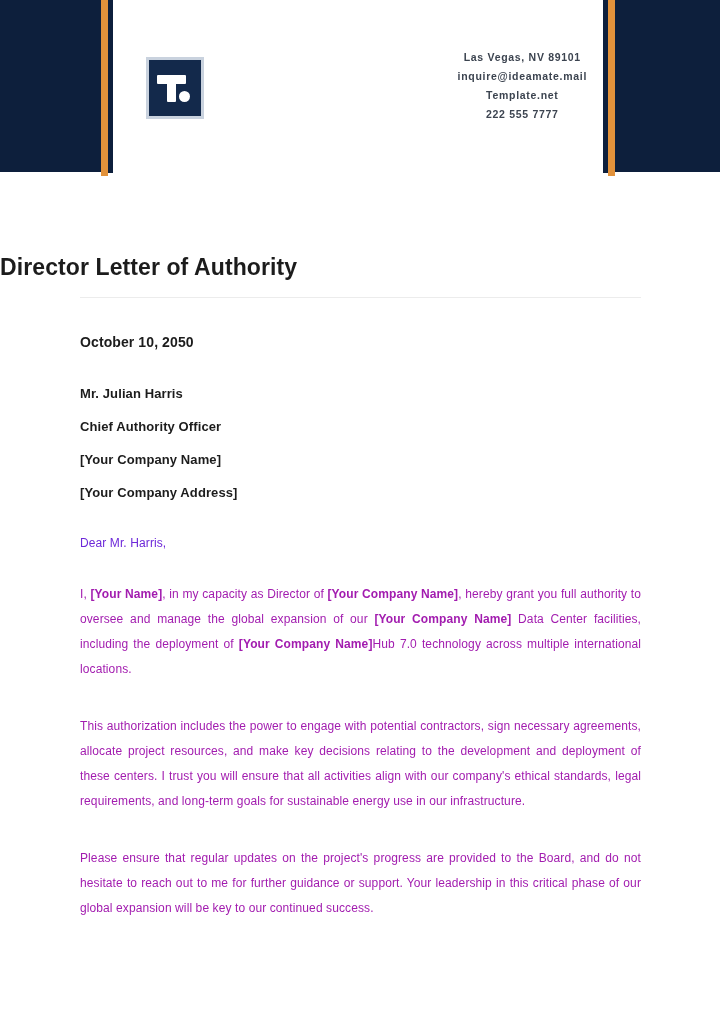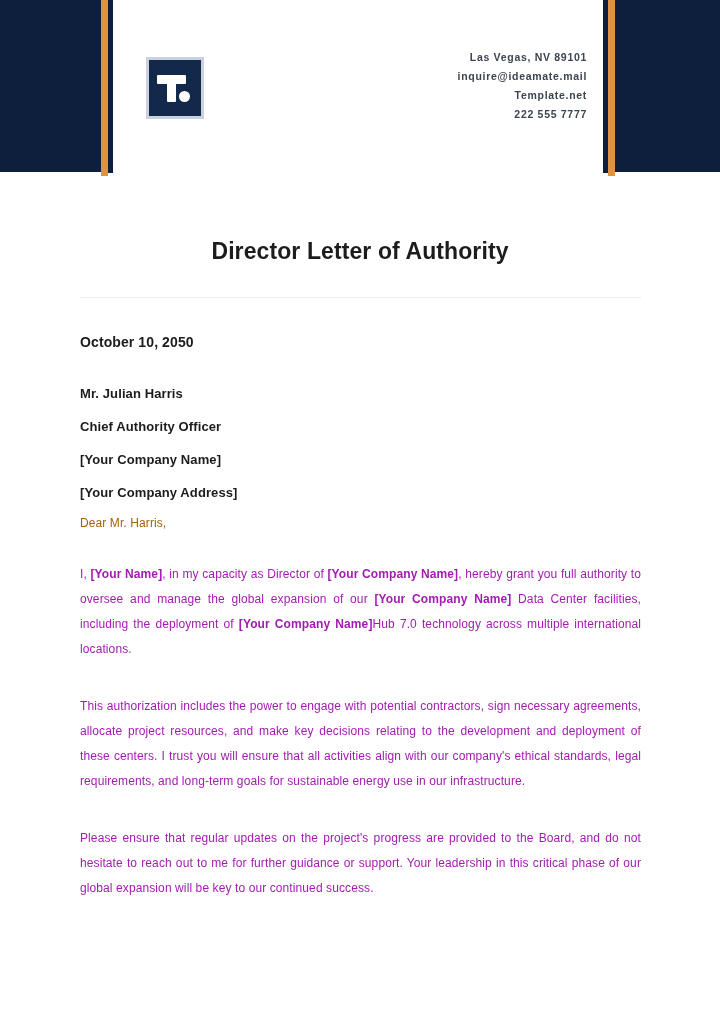--- a/index.html
+++ b/index.html
@@ -131,29 +131,29 @@
     position: absolute;
     right: 133px;
     top: 48px;
     text-align: right;
     font-size: 10.5px;
     line-height: 19px;
     letter-spacing: 0.7px;
     color: #3c4450;
     font-weight: 600;
   }
-  .contact div { white-space: nowrap; }
+  .contact div { white-space: nowrap; text-align: center; }
 
   
   .page-title {
     position: absolute;
     left: 0;
-    top: 238px;
+    top: 254px;
     width: 720px;
-    text-align: center;
+    text-align: left;
     font-size: 23px;
     font-weight: bold;
     color: #1c1c1c;
     letter-spacing: 0.1px;
   }
   .title-rule {
     position: absolute;
     left: 80px;
     top: 297px;
     width: 561px;
@@ -180,23 +180,23 @@
     font-size: 13px;
     font-weight: bold;
     color: #1c1c1c;
     letter-spacing: 0.1px;
     margin-bottom: 18px;
   }
   .recipient-line:last-child { margin-bottom: 0; }
 
   .salutation {
     font-size: 12px;
-    color: #a16207;
-    letter-spacing: 0.1px;
-    margin-top: 16px;
+    color: #6d28d9;
+    letter-spacing: 0.1px;
+    margin-top: 36px;
   }
 
   .body-para {
     font-size: 12px;
     color: #a21caf;
     line-height: 25px;
     text-align: justify;
     letter-spacing: 0.1px;
     margin-top: 32px;
   }

